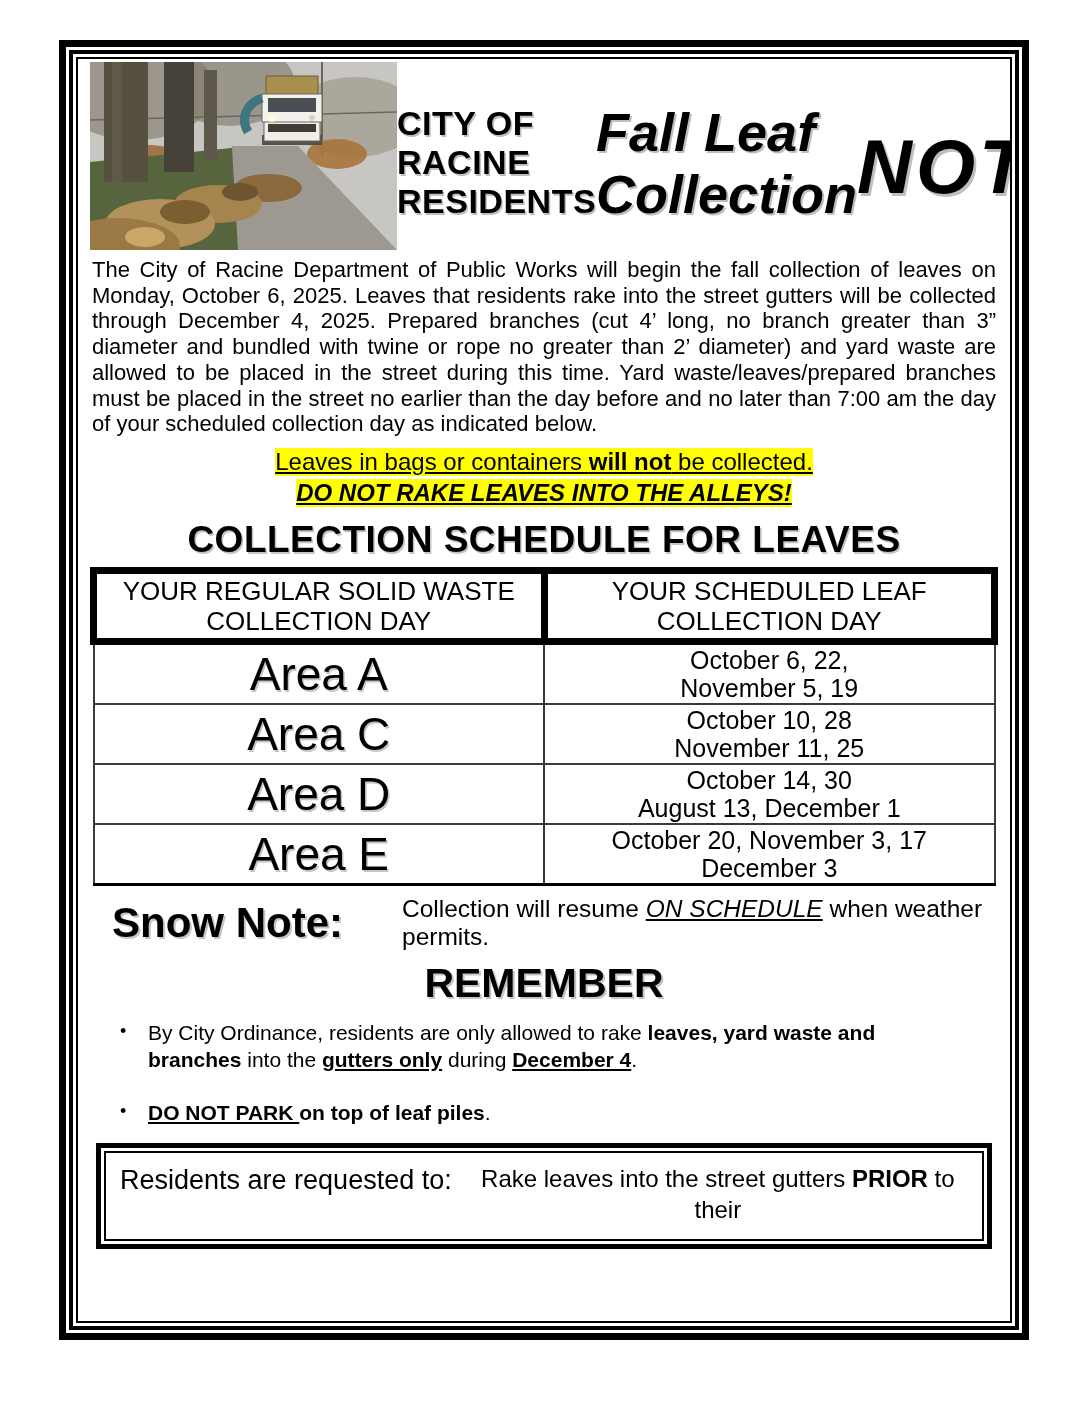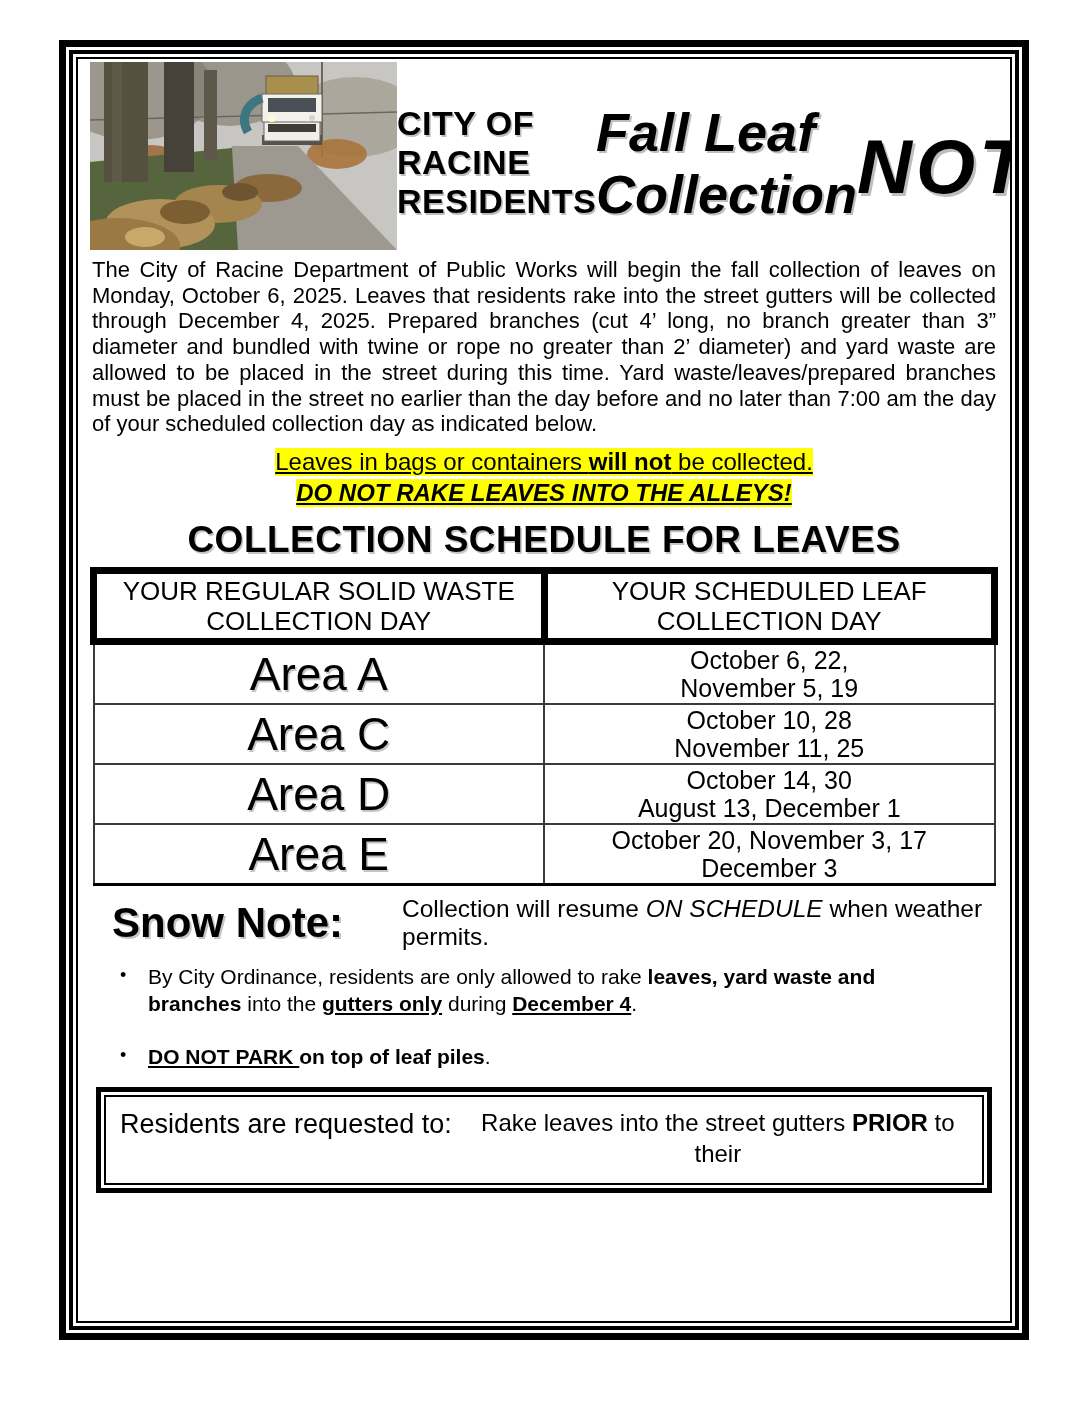--- a/index.html
+++ b/index.html
@@ -82,21 +82,21 @@
   td.dates { font-size: 25px; line-height: 28px; white-space: pre-line; margin-left: 8px; }
   table.schedule tr.body-row:last-child td { border-bottom: 3px solid #000; }
   
   .snow-note { display: flex; margin-top: 7px; padding-left: 22px; align-items: center; }
   .snow-label {
     flex: 0 0 290px; font-size: 42px; font-weight: bold; padding-top: 3px;
     text-shadow: 2px 2px 0 rgba(110,110,110,0.4);
   }
   .snow-text { flex: 1; font-size: 24.5px; line-height: 28px; padding-top: 2px; }
   .snow-l1 { font-style: italic; text-decoration: underline; }
-  .iu { font-style: italic; }
+  .iu { font-style: italic; text-decoration: underline; }
   
   .remember-title {
     text-align: center; font-size: 41px; font-weight: bold; margin-top: 9px;
     text-shadow: 2px 2px 0 rgba(110,110,110,0.4);
   }
   .bullet { display: flex; margin: 12px 28px 0 22px; }
   .bullet .dot { flex: 0 0 36px; font-size: 18px; padding-top: 2px; padding-left: 8px; }
   .bullet .btext { flex: 1; font-size: 21px; line-height: 27px; }
   .bullet2 { margin-top: 26px; }
   .bu { font-weight: bold; text-decoration: underline; }
@@ -201,20 +201,21 @@
       </tbody>
     </table>
 
     <div class="snow-note">
       <div class="snow-label">Snow Note:</div>
       <div class="snow-text">
         <div class="snow-l2"><span>Collection will resume </span><span class="iu">ON SCHEDULE</span><span> when weather permits.</span></div>
       </div>
     </div>
 
+    <h2 class="remember-title">REMEMBER</h2>
 
     <div class="bullet">
       <span class="dot">•</span>
       <div class="btext"><span>By City Ordinance, residents are only allowed to rake </span><span class="b">leaves, yard waste and branches</span><span> into the </span><span class="bu">gutters only</span><span> during </span><span class="bu">December 4</span><span>.</span></div>
     </div>
 
     <div class="bullet bullet2">
       <span class="dot">•</span>
       <div class="btext"><span class="bu">DO NOT PARK </span><span class="b">on top of leaf piles</span><span>.</span></div>
     </div>

